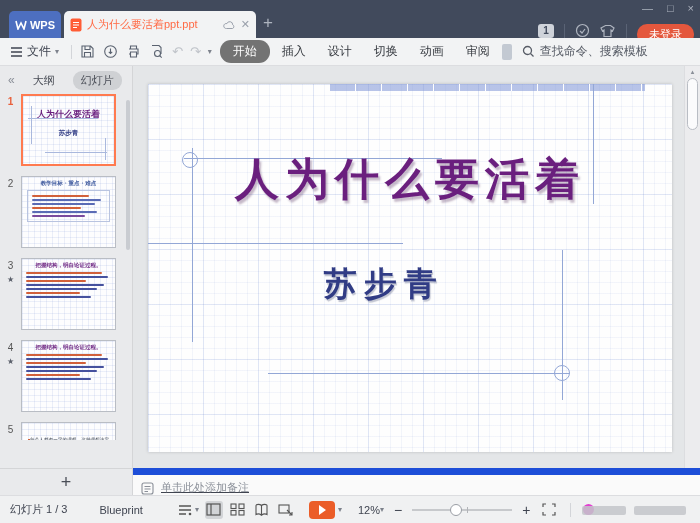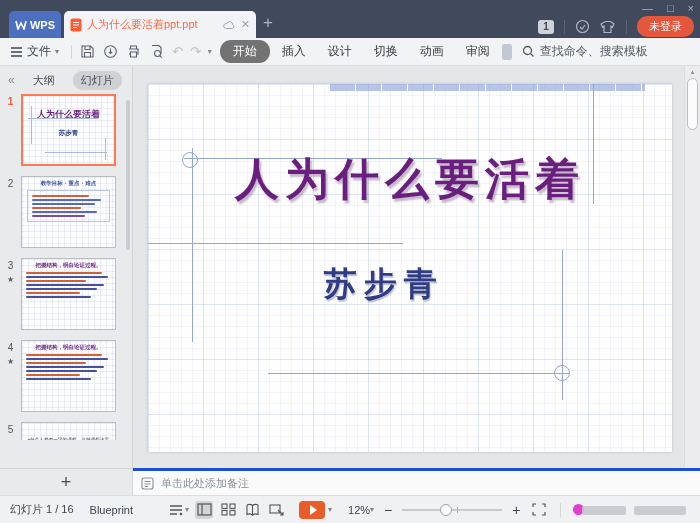--- a/index.html
+++ b/index.html
@@ -17,21 +17,21 @@
     border-radius:5px 5px 0 0; display:flex; align-items:center; padding:0 6px; gap:5px; }
   .doc-tab .t-title { color:#ff6a45; font-size:11px; white-space:nowrap; overflow:hidden; flex:1; }
   .tab-mini-ic { color:#9aa0ab; font-size:11px; line-height:1; }
   .newtab-btn { position:absolute; left:263px; top:14px; color:#aeb4bf; font-size:17px; line-height:1; cursor:pointer; }
   .win-ctrls { position:absolute; right:6px; top:2px; display:flex; gap:14px; color:#aeb4bf; font-size:11px; }
   .win-ctrls span { cursor:pointer; }
   .tb-right { position:absolute; right:6px; top:16px; display:flex; align-items:center; gap:10px; }
   .ver-badge { width:16px; height:14px; background:#cfd3da; color:#414a5c; font-size:10px; font-weight:bold;
     border-radius:3px; display:flex; align-items:center; justify-content:center; }
   .tb-divider { width:1px; height:14px; background:#5a6375; }
-  .login-pill { background:#e4573d; color:#fff; font-size:11px; border-radius:10px; padding:3px 12px; cursor:pointer; }
+  .login-pill { background:#e4573d; color:#fff; font-size:11px; border-radius:10px; padding:3px 12px; cursor:pointer;margin-top:8px; }
 
   
   .ribbon { position:absolute; left:0; top:38px; width:700px; height:28px; background:#f2f3f4;
     border-bottom:1px solid #dcdde0; display:flex; align-items:center; }
   .file-menu { display:flex; align-items:center; gap:4px; padding:0 8px 0 10px; color:#3f4450; cursor:pointer; }
   .rb-divider { width:1px; height:14px; background:#d3d5d9; margin:0 4px; }
   .qa-icons { display:flex; align-items:center; gap:7px; padding:0 4px; }
   .qa-icons .ic { width:16px; height:16px; display:inline-flex; cursor:pointer; }
   .qa-gray { color:#c0c4ca; font-size:13px; cursor:pointer; }
   .caret { color:#7d828c; font-size:8px; }
@@ -87,21 +87,21 @@
   .slide-subtitle { position:absolute; left:0; top:178px; width:90%; text-align:center;
     font-weight:800; font-size:33px; letter-spacing:7px; text-shadow:1px 2px 1px rgba(20,30,80,.25); }
   .v-scroll { position:absolute; left:684px; top:66px; width:16px; height:402px; background:#ececee;
     border-left:1px solid #dcdde0; }
   .v-scroll .arrow { position:absolute; left:0; top:2px; width:100%; text-align:center; font-size:7px; color:#8a8f98; }
   .v-thumb { position:absolute; left:2px; top:12px; width:11px; height:52px; background:#fbfbfc;
     border:1px solid #b9bdc4; border-radius:6px; cursor:grab; }
 
   
   .notesbar { position:absolute; left:133px; top:468px; width:567px; height:27px; background:#fafafa;
-    border-top:3px solid #1d4ed8; display:flex; align-items:center; gap:7px; padding-left:8px; }
+    border-top:7px solid #1d4ed8; display:flex; align-items:flex-end; gap:7px; padding-left:8px;text-decoration:underline; }
   .notesbar .ph { color:#8a8f98; font-size:11px; }
 
   
   .statusbar { position:absolute; left:0; top:495px; width:700px; height:28px; background:#f0f1f2;
     border-top:1px solid #dcdde0; display:flex; align-items:center; font-size:11px; color:#3f4450; }
   .sb-item { margin-left:10px; white-space:nowrap; }
   .view-ic { width:18px; height:18px; display:inline-flex; align-items:center; justify-content:center;
     margin-left:6px; cursor:pointer; border-radius:3px; }
   .view-ic.active { background:#d2d4d7; }
   .play-btn { width:26px; height:18px; background:#eb5d28; border-radius:4px; margin-left:14px;
@@ -328,22 +328,22 @@
 
   <div class="notesbar">
     <svg width="13" height="13" viewBox="0 0 13 13">
       <rect x="1" y="1" width="11" height="11" rx="2" fill="none" stroke="#8a8f98" stroke-width="1.1"></rect>
       <path d="M3.5 4.5h6M3.5 7h6M3.5 9.5h3.5" stroke="#8a8f98" stroke-width="1"></path>
     </svg>
     <span class="ph">单击此处添加备注</span>
   </div>
 
   <div class="statusbar">
-    <span class="sb-item">幻灯片 1 / 16</span>
-    <span class="sb-item" style="margin-left:16px;">Blueprint</span>
+    <span class="sb-item">幻灯片 1 / 3</span>
+    <span class="sb-item" style="margin-left:32px;">Blueprint</span>
 
     <span class="view-ic" style="margin-left:34px;">
       <svg width="15" height="12" viewBox="0 0 15 12">
           <path d="M1 2h12M1 6h12M1 10h7" stroke="#555" stroke-width="1.3"></path>
           <circle cx="12" cy="10" r="1.3" fill="#555"></circle>
         </svg>
     </span>
     <span class="caret">▾</span>
 
     <span class="view-ic active">

